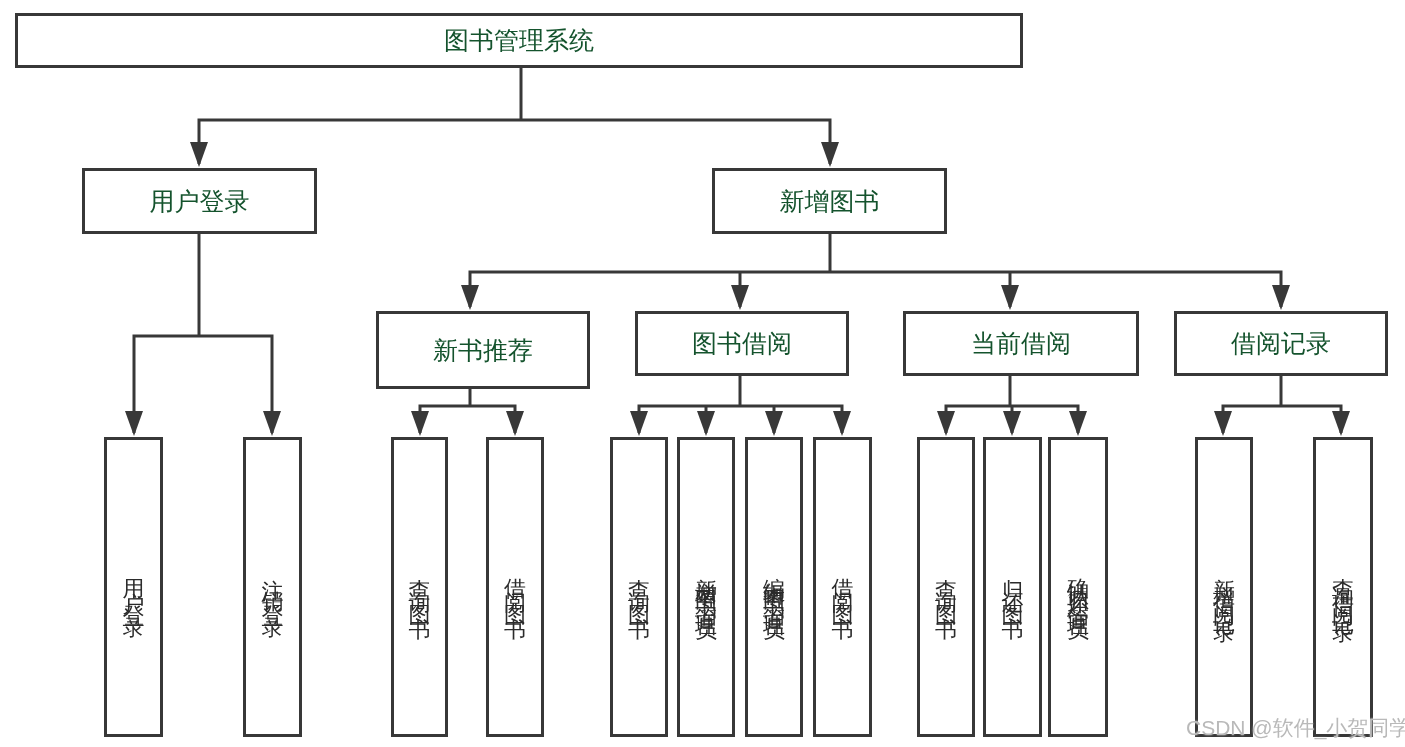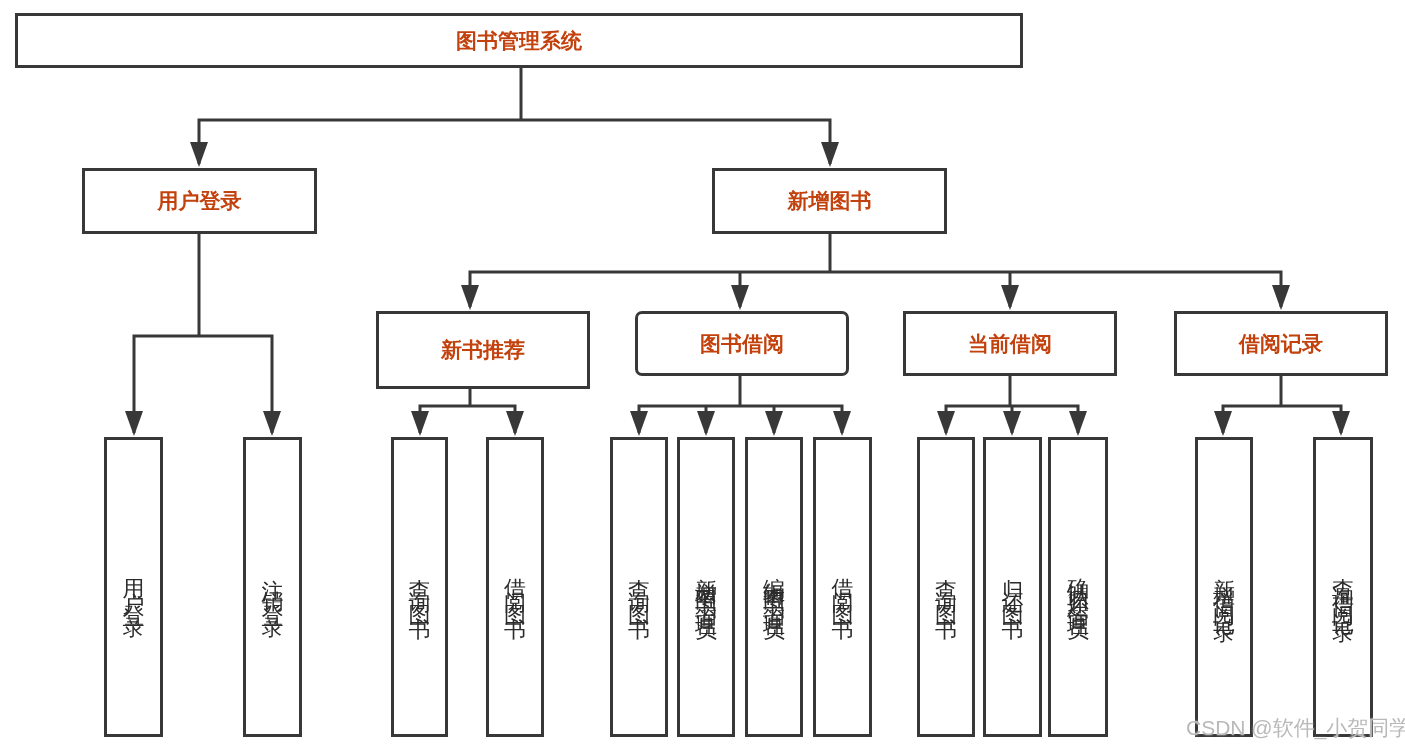--- a/index.html
+++ b/index.html
@@ -10,23 +10,22 @@
     font-family:"Liberation Sans","DejaVu Sans",sans-serif;
     overflow:hidden;
   }
   #wires{position:absolute;left:0;top:0;}
   .hnode{
     position:absolute;
     box-sizing:border-box;
     border:3px solid #383838;
     background:#ffffff;
     display:flex;align-items:center;justify-content:center;
-    font-size:21px;color:#c2410c;
+    font-size:25px;color:#14532d;
     white-space:nowrap;
-    font-weight:bold;
   }
   .vnode{
     position:absolute;
     box-sizing:border-box;
     border:3px solid #383838;
     background:#ffffff;
     display:flex;align-items:center;justify-content:center;
     font-size:22px;color:#2b2b2b;
   }
   .vnode .vtext{
@@ -102,22 +101,22 @@
       <path d="M1341,436 l-9,-25 h18 z"></path>
     </g>
   </svg>
 
   <div class="hnode" style="left:15px;top:13px;width:1008px;height:55px;">图书管理系统</div>
 
   <div class="hnode" style="left:82px;top:168px;width:235px;height:66px;">用户登录</div>
   <div class="hnode" style="left:712px;top:168px;width:235px;height:66px;">新增图书</div>
 
   <div class="hnode" style="left:376px;top:311px;width:214px;height:78px;">新书推荐</div>
-  <div class="hnode" style="left:635px;top:311px;width:214px;height:65px;border-radius:7px;">图书借阅</div>
-  <div class="hnode" style="left:903px;top:311px;width:214px;height:65px;">当前借阅</div>
+  <div class="hnode" style="left:635px;top:311px;width:214px;height:65px;">图书借阅</div>
+  <div class="hnode" style="left:903px;top:311px;width:236px;height:65px;">当前借阅</div>
   <div class="hnode" style="left:1174px;top:311px;width:214px;height:65px;">借阅记录</div>
 
   <div class="vnode ls-s" style="left:104px;top:437px;width:59px;height:300px;">
     <span class="vtext">用户登录</span>
   </div>
   <div class="vnode ls-s" style="left:243px;top:437px;width:59px;height:300px;">
     <span class="vtext">注销登录</span>
   </div>
 
   <div class="vnode ls-s" style="left:391px;top:437px;width:57px;height:300px;">

